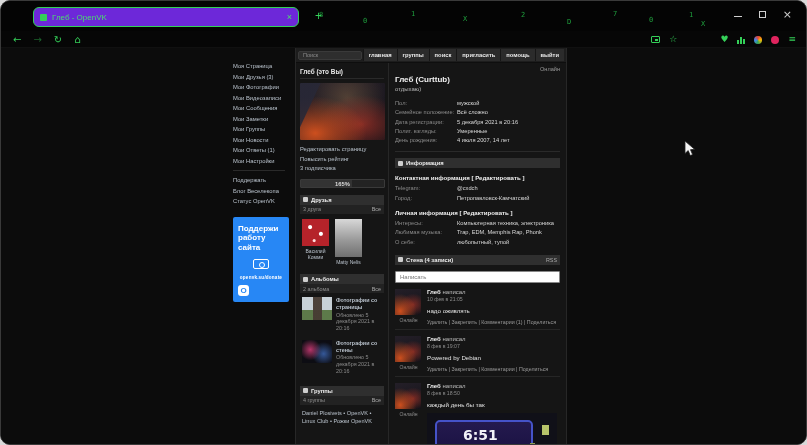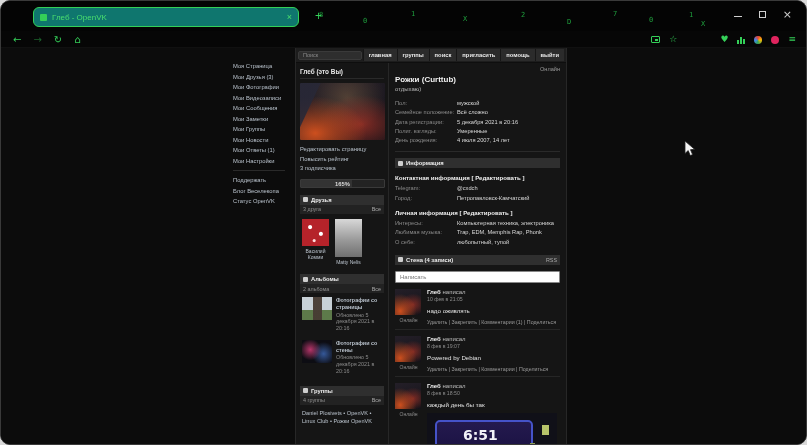--- a/index.html
+++ b/index.html
@@ -3,21 +3,21 @@
 <meta charset="utf-8">
 <style>
   * { margin:0; padding:0; box-sizing:border-box; }
   body { background:#d9d9d9; font-family:"Liberation Sans", sans-serif; }
   #screen { position:relative; width:807px; height:445px; margin:0 auto; background:#060606;
             border-radius:10px; overflow:hidden; border:1px solid #3a3a3a; }
 
   
   .tabstrip { position:absolute; left:0; top:0; width:100%; height:30px; background:#040404; }
   .tab { position:absolute; left:32px; top:6px; width:266px; height:20px; border:1px solid var(--accent-green,#34d058);
-         border-radius:6px; background:#0f766e; display:flex; align-items:center; padding:0 6px; gap:5px; }
+         border-radius:6px; background:#6d28d9; display:flex; align-items:center; padding:0 6px; gap:5px; }
   .tab-fav { width:7px; height:7px; background:var(--accent-green,#34d058); border-radius:1px; flex:none; }
   .tab-title { color:#4adf6e; font-size:8px; white-space:nowrap; overflow:hidden; flex:1; }
   .tab-close { color:#4adf6e; font-size:9px; cursor:default; }
   .newtab { position:absolute; left:314px; top:8px; color:var(--accent-green,#34d058); font-size:12px; line-height:14px; }
   .win-controls { position:absolute; right:14px; top:9px; display:flex; gap:17px; align-items:center; }
   .wc-min { width:8px; height:1px; background:#cfcfcf; margin-top:4px; }
   .wc-max { width:7px; height:7px; border:1px solid #cfcfcf; }
   .wc-close { color:#cfcfcf; font-size:11px; line-height:9px; font-family:"DejaVu Sans", sans-serif; }
 
   .matrix span { position:absolute; color:#1f9e3d; font-family:"DejaVu Sans Mono", monospace; font-size:7px; }
@@ -233,20 +233,26 @@
         <div class="side-item">Мои Сообщения</div>
         <div class="side-item">Мои Заметки</div>
         <div class="side-item">Мои Группы</div>
         <div class="side-item">Мои Новости</div>
         <div class="side-item">Мои Ответы (1)</div>
         <div class="side-item">Мои Настройки</div>
         <div class="side-sep"></div>
         <div class="side-item">Поддержать</div>
         <div class="side-item">Блог Веселекопа</div>
         <div class="side-item">Статус OpenVK</div>
+        <div class="donate">
+          <div class="donate-text">Поддержи работу сайта</div>
+          <div class="money-icon"></div>
+          <div class="donate-url">openvk.su/donate</div>
+          <div class="boosty">O</div>
+        </div>
       </div>
 
       <div class="page-content">
         <div class="content-header">
           <input class="search-input" placeholder="Поиск" style="">
           <div class="top-nav">
             <div>главная</div>
             <div>группы</div>
             <div>поиск</div>
             <div>пригласить</div>
@@ -324,21 +330,21 @@
               <div class="sec-sub">
                   <span>4 группы</span>
                   <span class="all">Все</span>
                 </div>
               <div class="groups-text">Daniel Plosivets • OpenVK • Linux Club • Рожки OpenVK</div>
             </div>
           </div>
 
           <div class="col-main">
             <div class="online-top">Онлайн</div>
-            <div class="prof-name">Рожки (Curttub)</div>
+            <div class="prof-name">Глеб (Curttub)</div>
             <div class="prof-status">отдыхаю)</div>
 
             <div class="info-rows">
               <div class="irow">
                   <span class="lbl">Пол:</span>
                   <span class="val">мужской</span>
                 </div>
               <div class="irow">
                   <span class="lbl">Семейное положение:</span>
                   <span class="val">Всё сложно</span>

